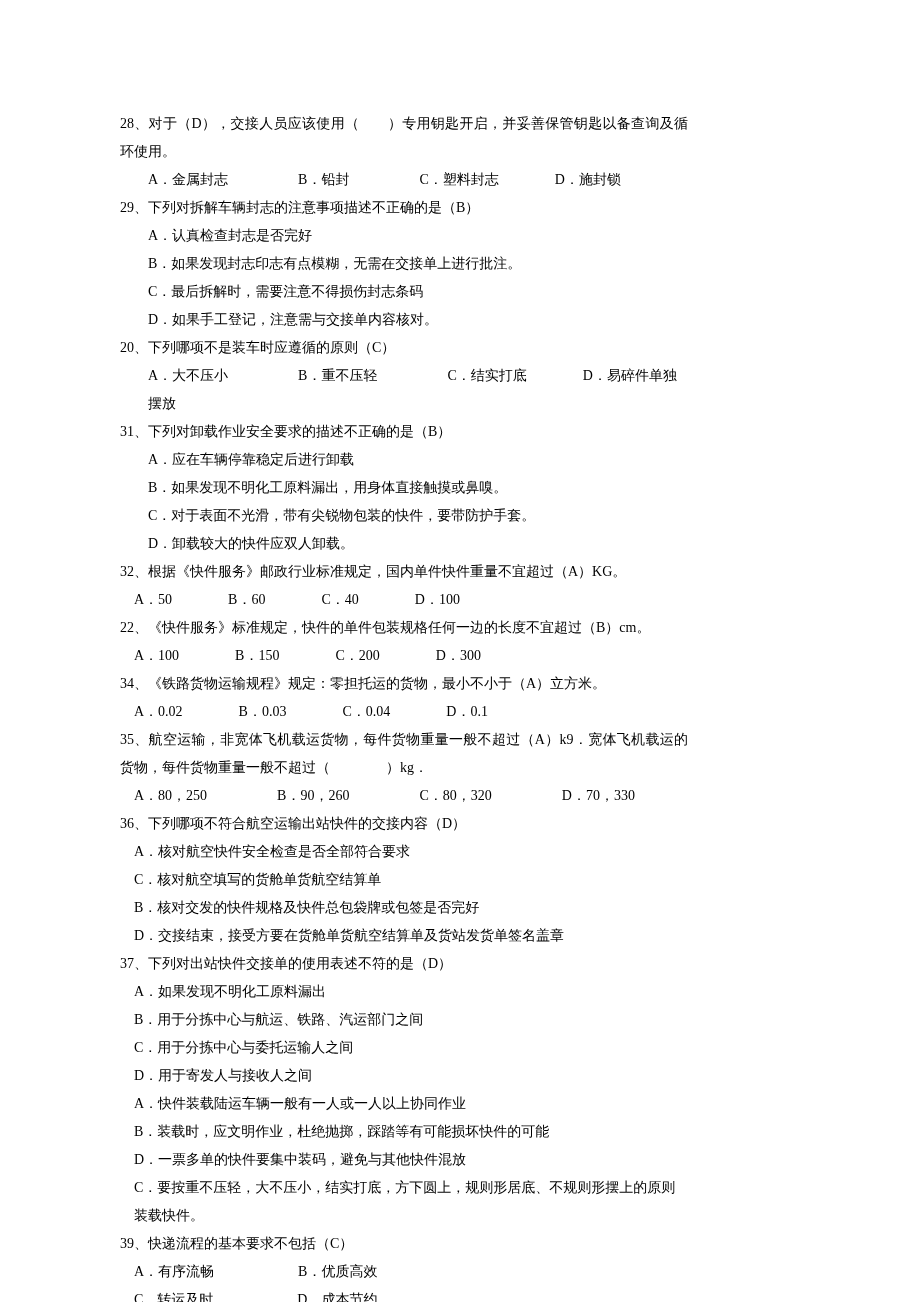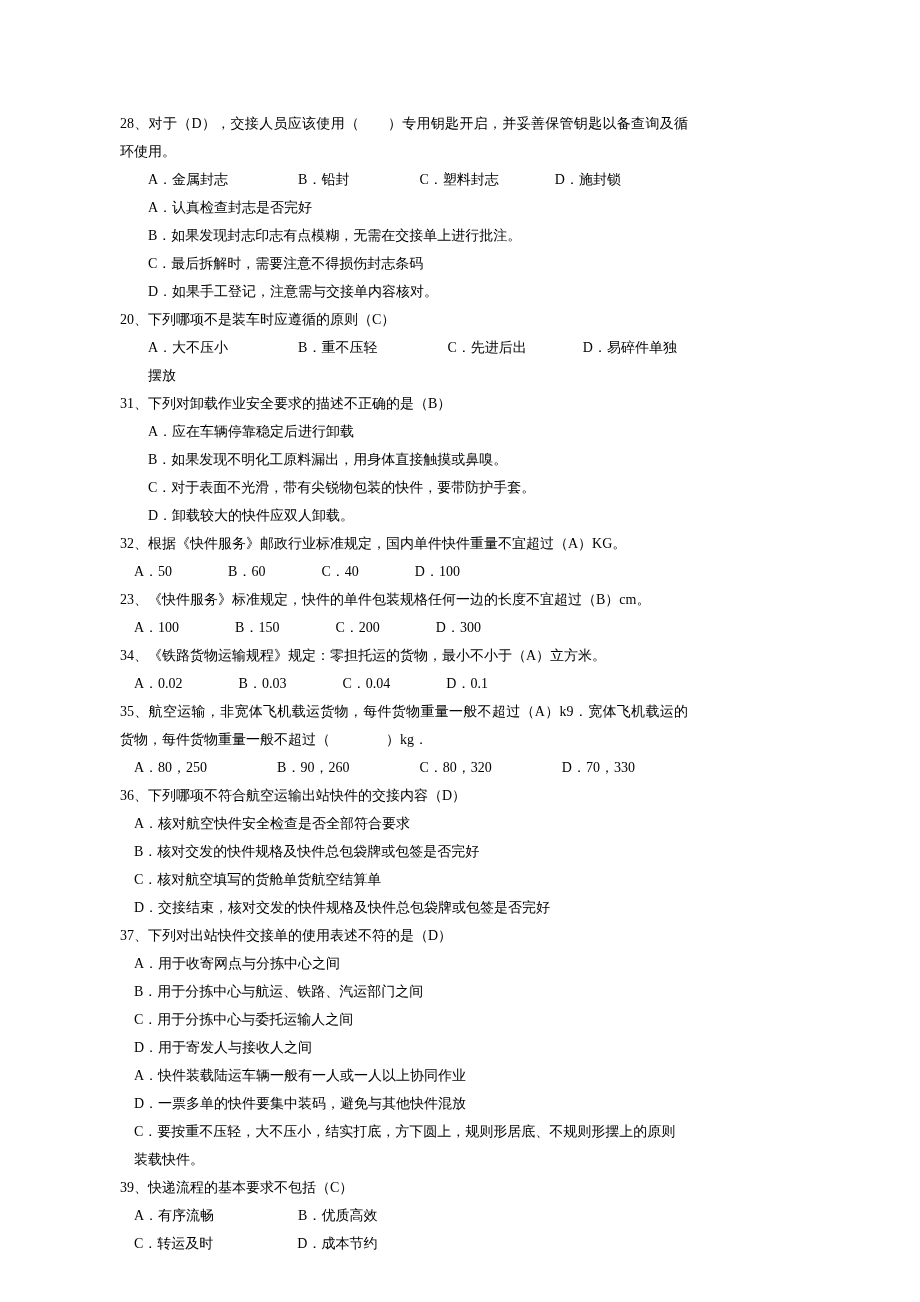--- a/index.html
+++ b/index.html
@@ -33,68 +33,70 @@
 </head>
 <body>
 
 <div class="page">
   <div id="questions-container">
       <div class="question">
         <div class="q-text"><span>28、</span><span>对于（D），交接人员应该使用（　　）专用钥匙开启，并妥善保管钥匙以备查询及循环使用。</span></div>
         <div class="q-sub">A．金属封志　　　　　B．铅封　　　　　C．塑料封志　　　　D．施封锁</div>
       </div>
       <div class="question">
+        <div class="q-text"><span>29、</span><span>下列对拆解车辆封志的注意事项描述不正确的是（B）</span></div>
         <div class="q-sub">A．认真检查封志是否完好</div>
         <div class="q-sub">B．如果发现封志印志有点模糊，无需在交接单上进行批注。</div>
         <div class="q-sub">C．最后拆解时，需要注意不得损伤封志条码</div>
         <div class="q-sub">D．如果手工登记，注意需与交接单内容核对。</div>
       </div>
       <div class="question">
         <div class="q-text"><span>20、</span><span>下列哪项不是装车时应遵循的原则（C）</span></div>
-        <div class="q-sub">A．大不压小　　　　　B．重不压轻　　　　　C．先进后出　　　　D．易碎件单独摆放</div>
+        <div class="q-sub">A．大不压小　　　　　B．重不压轻　　　　　C．结实打底　　　　D．易碎件单独摆放</div>
       </div>
       <div class="question">
         <div class="q-text"><span>31、</span><span>下列对卸载作业安全要求的描述不正确的是（B）</span></div>
         <div class="q-sub">A．应在车辆停靠稳定后进行卸载</div>
         <div class="q-sub">B．如果发现不明化工原料漏出，用身体直接触摸或鼻嗅。</div>
         <div class="q-sub">C．对于表面不光滑，带有尖锐物包装的快件，要带防护手套。</div>
         <div class="q-sub">D．卸载较大的快件应双人卸载。</div>
       </div>
       <div class="question">
         <div class="q-text"><span>32、</span><span>根据《快件服务》邮政行业标准规定，国内单件快件重量不宜超过（A）KG。</span></div>
         <div class="indent-half">A．50　　　　B．60　　　　C．40　　　　D．100</div>
       </div>
       <div class="question">
-        <div class="q-text"><span>23、</span><span>《快件服务》标准规定，快件的单件包装规格任何一边的长度不宜超过（B）cm。</span></div>
+        <div class="q-text"><span>22、</span><span>《快件服务》标准规定，快件的单件包装规格任何一边的长度不宜超过（B）cm。</span></div>
         <div class="indent-half">A．100　　　　B．150　　　　C．200　　　　D．300</div>
       </div>
       <div class="question">
         <div class="q-text"><span>34、</span><span>《铁路货物运输规程》规定：零担托运的货物，最小不小于（A）立方米。</span></div>
         <div class="indent-half">A．0.02　　　　B．0.03　　　　C．0.04　　　　D．0.1</div>
       </div>
       <div class="question">
         <div class="q-text"><span>35、</span><span>航空运输，非宽体飞机载运货物，每件货物重量一般不超过（A）k9．宽体飞机载运的货物，每件货物重量一般不超过（　　　　）kg．</span></div>
         <div class="indent-half">A．80，250　　　　　B．90，260　　　　　C．80，320　　　　　D．70，330</div>
       </div>
       <div class="question">
         <div class="q-text"><span>36、</span><span>下列哪项不符合航空运输出站快件的交接内容（D）</span></div>
         <div class="indent-half">A．核对航空快件安全检查是否全部符合要求</div>
+        <div class="indent-half">C．核对航空填写的货舱单货航空结算单</div>
         <div class="indent-half">B．核对交发的快件规格及快件总包袋牌或包签是否完好</div>
-        <div class="indent-half">C．核对航空填写的货舱单货航空结算单</div>
-        <div class="indent-half">D．交接结束，核对交发的快件规格及快件总包袋牌或包签是否完好</div>
+        <div class="indent-half">D．交接结束，接受方要在货舱单货航空结算单及货站发货单签名盖章</div>
       </div>
       <div class="question">
         <div class="q-text"><span>37、</span><span>下列对出站快件交接单的使用表述不符的是（D）</span></div>
-        <div class="indent-half">A．用于收寄网点与分拣中心之间</div>
+        <div class="indent-half">A．如果发现不明化工原料漏出</div>
         <div class="indent-half">B．用于分拣中心与航运、铁路、汽运部门之间</div>
         <div class="indent-half">C．用于分拣中心与委托运输人之间</div>
         <div class="indent-half">D．用于寄发人与接收人之间</div>
       </div>
       <div class="question">
         <div class="indent-half">A．快件装载陆运车辆一般有一人或一人以上协同作业</div>
+        <div class="indent-half">B．装载时，应文明作业，杜绝抛掷，踩踏等有可能损坏快件的可能</div>
         <div class="indent-half">D．一票多单的快件要集中装码，避免与其他快件混放</div>
         <div class="indent-half">C．要按重不压轻，大不压小，结实打底，方下圆上，规则形居底、不规则形摆上的原则装载快件。</div>
       </div>
       <div class="question">
         <div class="q-text"><span>39、</span><span>快递流程的基本要求不包括（C）</span></div>
         <div class="indent-half">A．有序流畅　　　　　　B．优质高效</div>
         <div class="indent-half">C．转运及时　　　　　　D．成本节约</div>
       </div>
     </div>
 </div>

